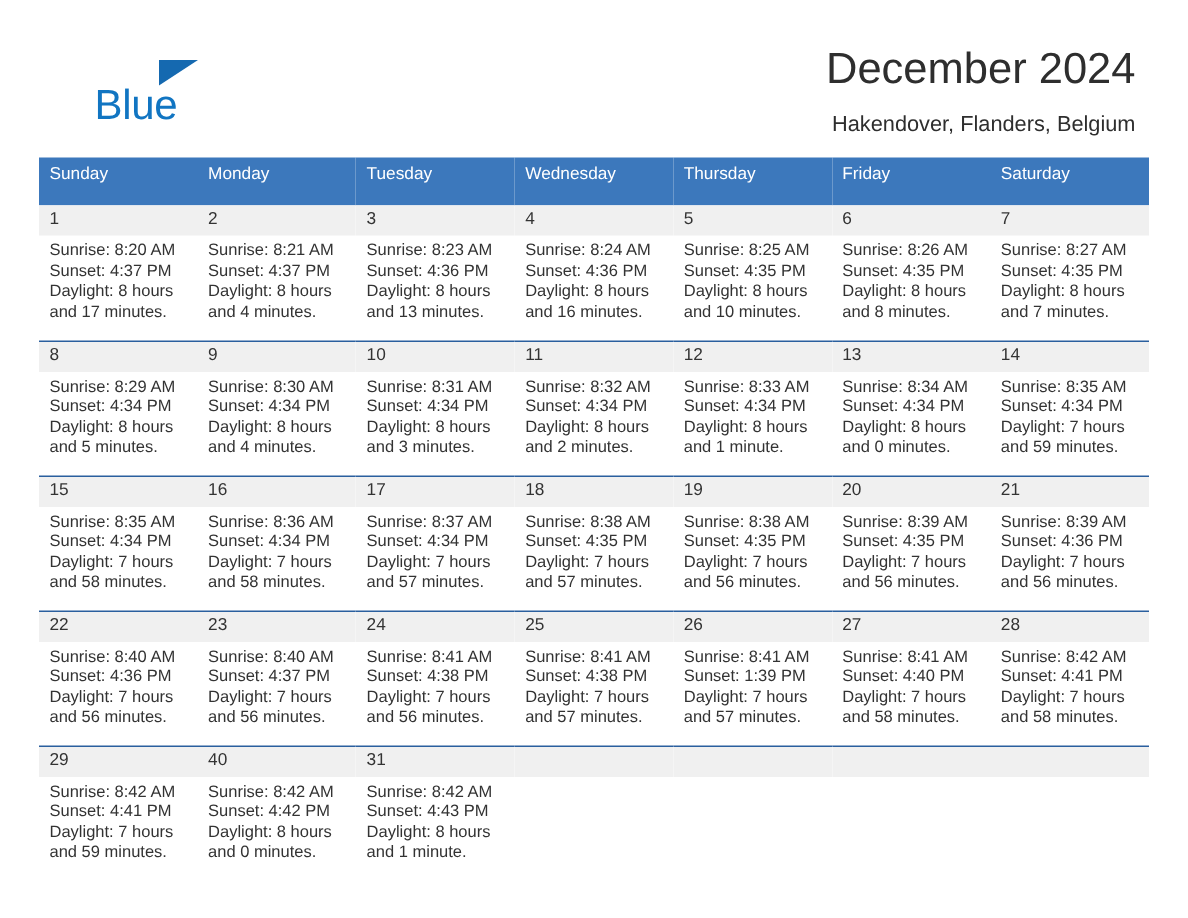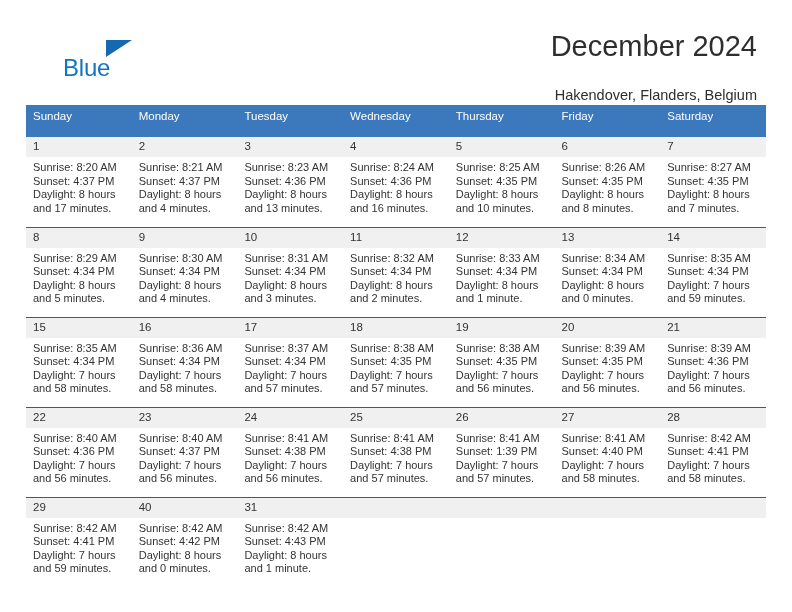--- a/index.html
+++ b/index.html
@@ -42,21 +42,21 @@
     top: 0;
     font-size: 22px;
     letter-spacing: -0.2px;
     color: #231f20;
     font-family: "Liberation Sans", sans-serif;
   }
   .logo-blue {
     position: absolute;
     left: 30px;
     top: 20px;
-    font-size: 24px;
+    font-size: 28px;
     letter-spacing: -0.2px;
     color: #1175c2;
     font-family: "Liberation Sans", sans-serif;
   }
   .logo-tri {
     position: absolute;
     left: 73px;
     top: 6px;
     width: 0;
     height: 0;
@@ -74,21 +74,21 @@
     font-size: 29px;
     font-weight: normal;
     color: #2e2e2e;
     line-height: 36px;
     white-space: nowrap;
   }
   .cal-subtitle {
     font-size: 14.5px;
     color: #2e2e2e;
     line-height: 22px;
-    margin-top: 20px;
+    margin-top: 8px;
     white-space: nowrap;
   }
 
   
   .cal {
     position: absolute;
     left: 26px;
     top: 105px;
     width: 740px;
     border-collapse: collapse;

